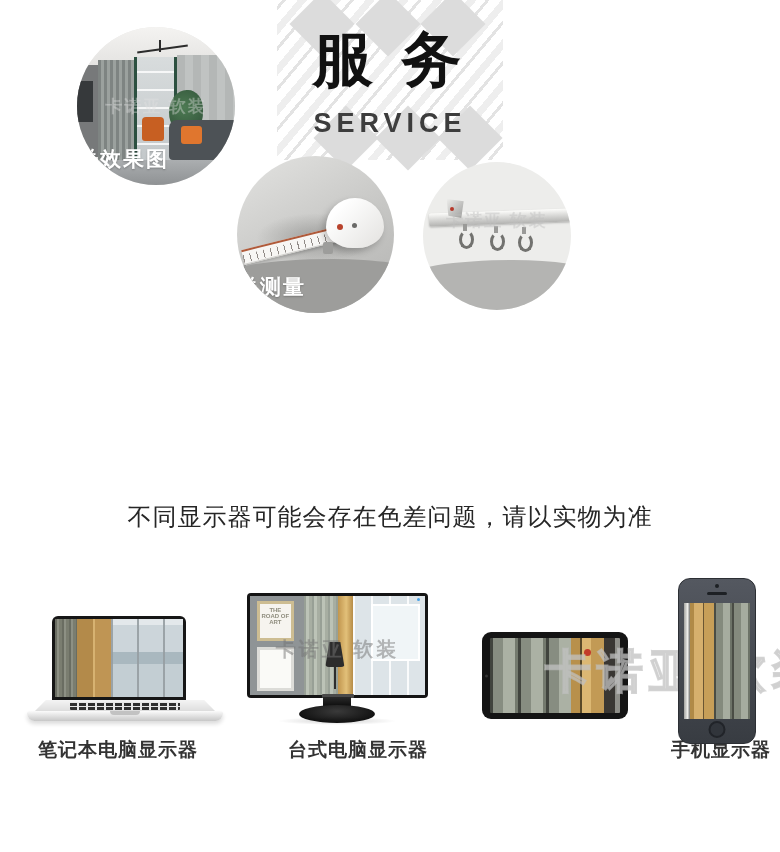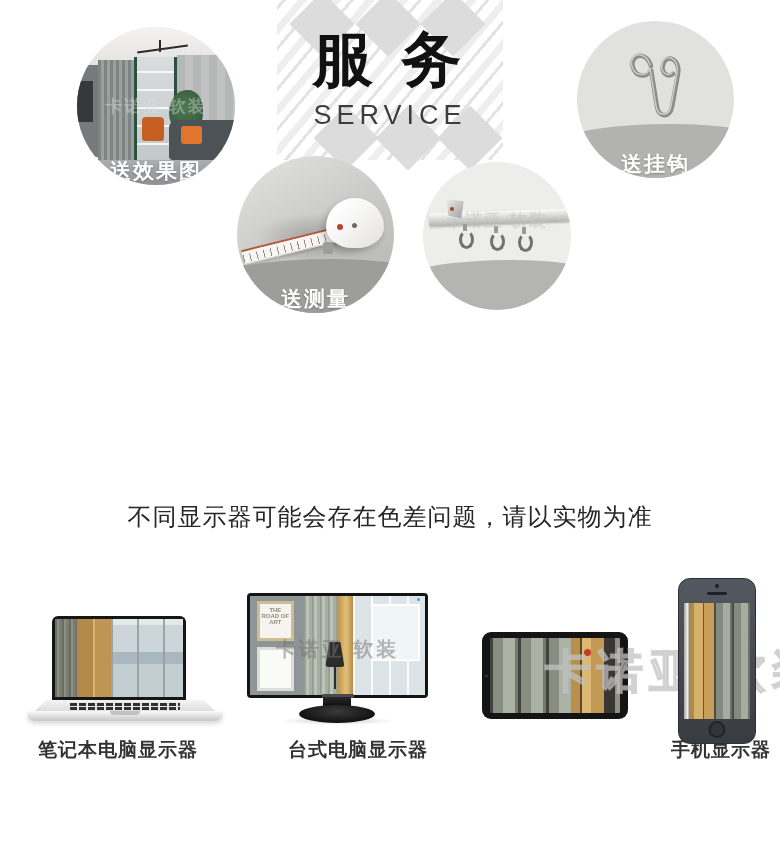--- a/index.html
+++ b/index.html
@@ -9,26 +9,26 @@
   
   .hdr { position:absolute; left:283px; top:4px; width:214px; height:150px; }
   .hdr-stripes { position:absolute; inset:-6px;
     background-image:repeating-linear-gradient(-50deg,
       transparent 0 9px, rgba(204,204,204,.55) 9px 12px,
       transparent 12px 19px, rgba(224,224,224,.55) 19px 26px);
   }
   .dm { position:absolute; width:46px; height:46px; background:#dcdcdc; transform:rotate(45deg); }
   .hdr-title { position:absolute; top:16px; width:100%; text-align:center;
     font-size:60px; font-weight:700; color:#111; letter-spacing:6px; white-space:nowrap; }
-  .hdr-sub { position:absolute; top:96px; width:100%; text-align:center;
-    font-size:27px; font-weight:400; color:#3d3d3d; letter-spacing:5px; }
+  .hdr-sub { position:absolute; top:104px; width:100%; text-align:center;
+    font-size:27px; font-weight:700; color:#3d3d3d; letter-spacing:5px; }
 
   
   .svc { position:absolute; border-radius:50%; overflow:hidden; }
-  .svc-label { position:absolute; bottom:0; width:100%; text-align:center; z-index:6;
+  .svc-label { position:absolute; bottom:12px; width:100%; z-index:6;
     color:#fff; font-size:21px; font-weight:700; letter-spacing:2px;
     text-shadow:0 1px 2px rgba(0,0,0,.25); }
   .band { position:absolute; bottom:-6px; left:-12%; width:124%; height:38%; z-index:5;
     border-radius:100% 70% 0 0 / 55% 35% 0 0; }
   .wm-circle { position:absolute; top:43%; width:100%; text-align:center; z-index:4;
     font-size:17px; font-weight:700; letter-spacing:2px; color:rgba(225,225,225,.4); white-space:nowrap; }
 
   
   .c-effect { left:77px; top:27px; width:158px; height:158px; background:#e9e8e6; }
   .room-ceiling { position:absolute; left:0; top:0; width:100%; height:28%;
@@ -234,28 +234,20 @@
     <div class="room-plant"></div>
     <div class="room-chair"></div>
     <div class="room-sofa">
       <div class="room-pillow"></div>
     </div>
     <div class="room-floor"></div>
     <div class="wm-circle">卡诺亚 软装</div>
     <div class="svc-label">送效果图</div>
   </div>
 
-  <div class="svc c-hook">
-    <svg class="hook-svg" width="66" height="92" viewBox="0 0 66 92">
-      <path d="M28 23 C23 6 4 12 11 27 C15 35 26 34 28 26 L34 64 C36 75 47 75 49 64 L55 31 C58 16 43 10 40 22 C38 30 45 35 50 31" fill="none" stroke="#8d8d8b" stroke-width="4.5" stroke-linecap="round"></path>
-      <path d="M28 23 C23 6 4 12 11 27 C15 35 26 34 28 26 L34 64 C36 75 47 75 49 64 L55 31 C58 16 43 10 40 22 C38 30 45 35 50 31" fill="none" stroke="#cfcfcd" stroke-width="1.4" stroke-linecap="round" transform="translate(-1,-1)"></path>
-    </svg>
-    <div class="band" style="background:#b2b2b0;"></div>
-    <div class="svc-label">送挂钩</div>
-  </div>
 
   <div class="svc c-measure">
     <div class="tape-shadow"></div>
     <div class="tape-strip">
       <div class="tape-ticks"></div>
     </div>
     <div class="tape-tip"></div>
     <div class="tape-body"></div>
     <div class="tape-clip"></div>
     <div class="band" style="background:#9d9d9b;"></div>

